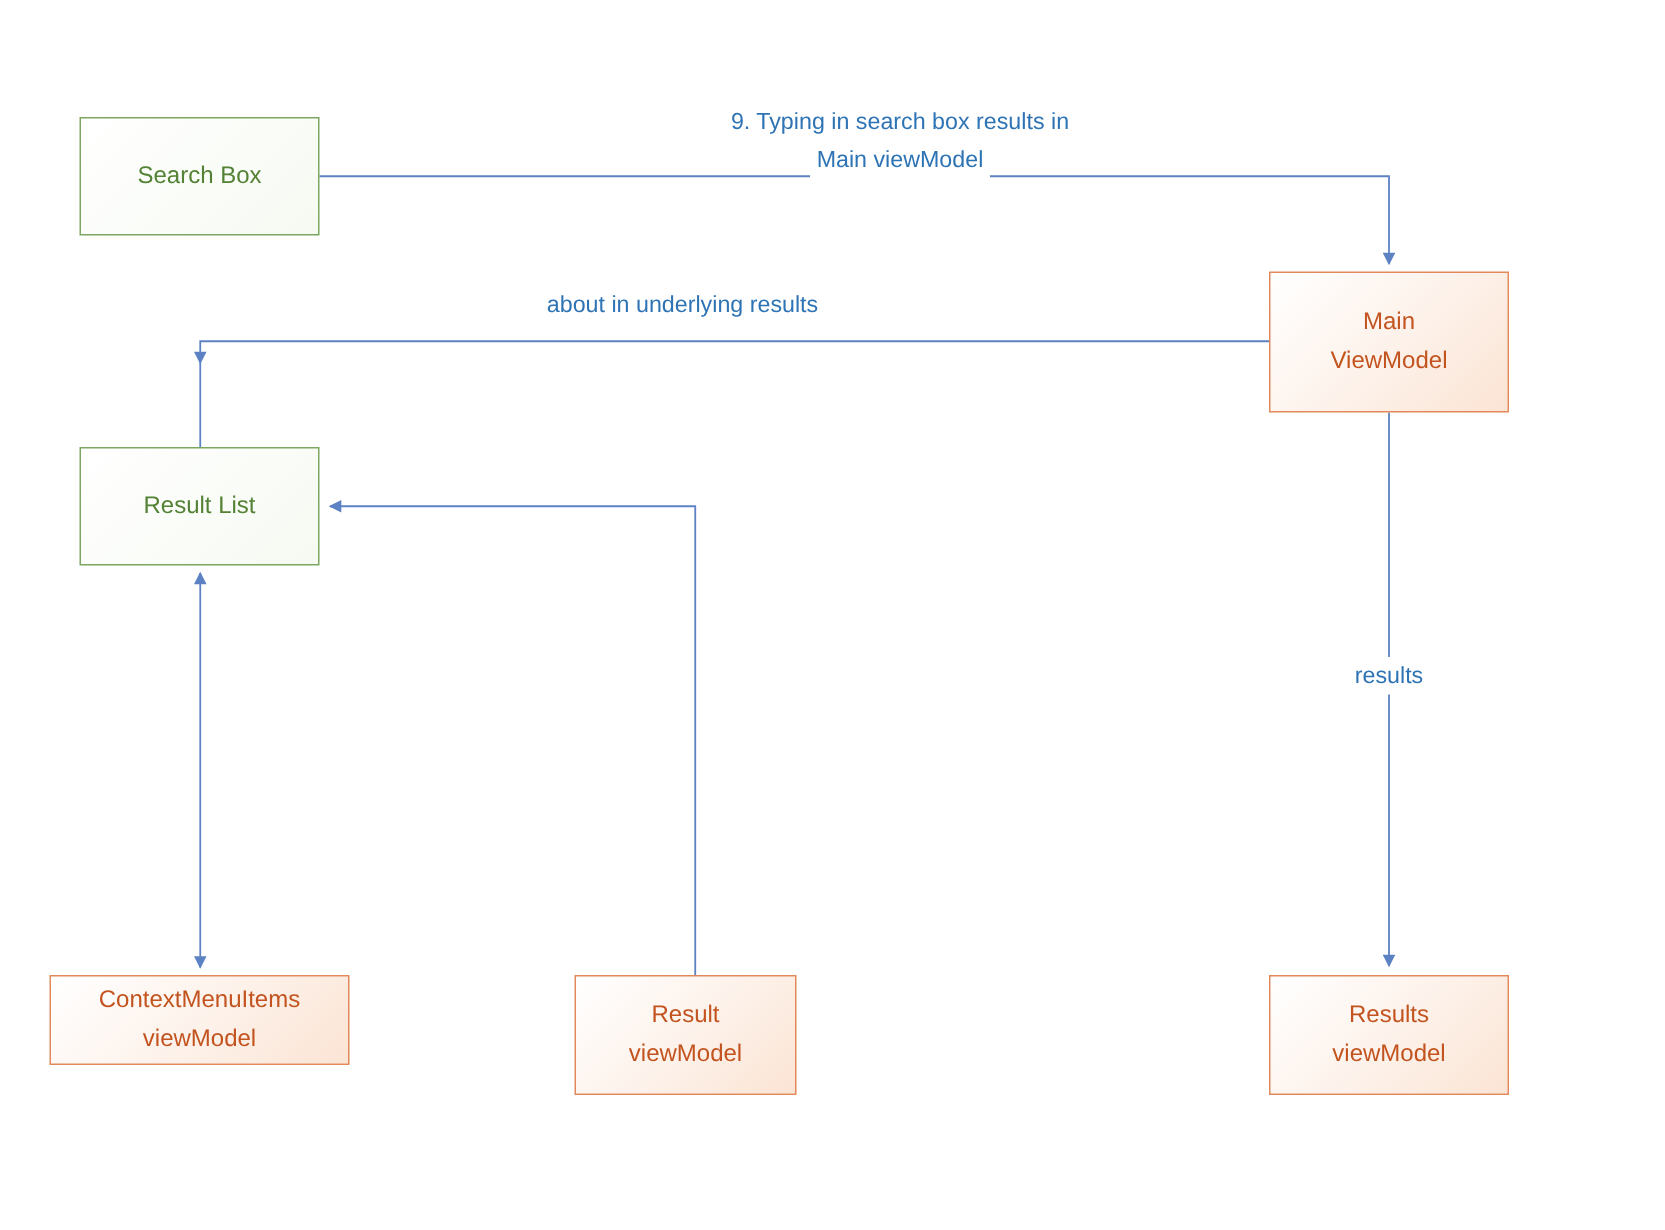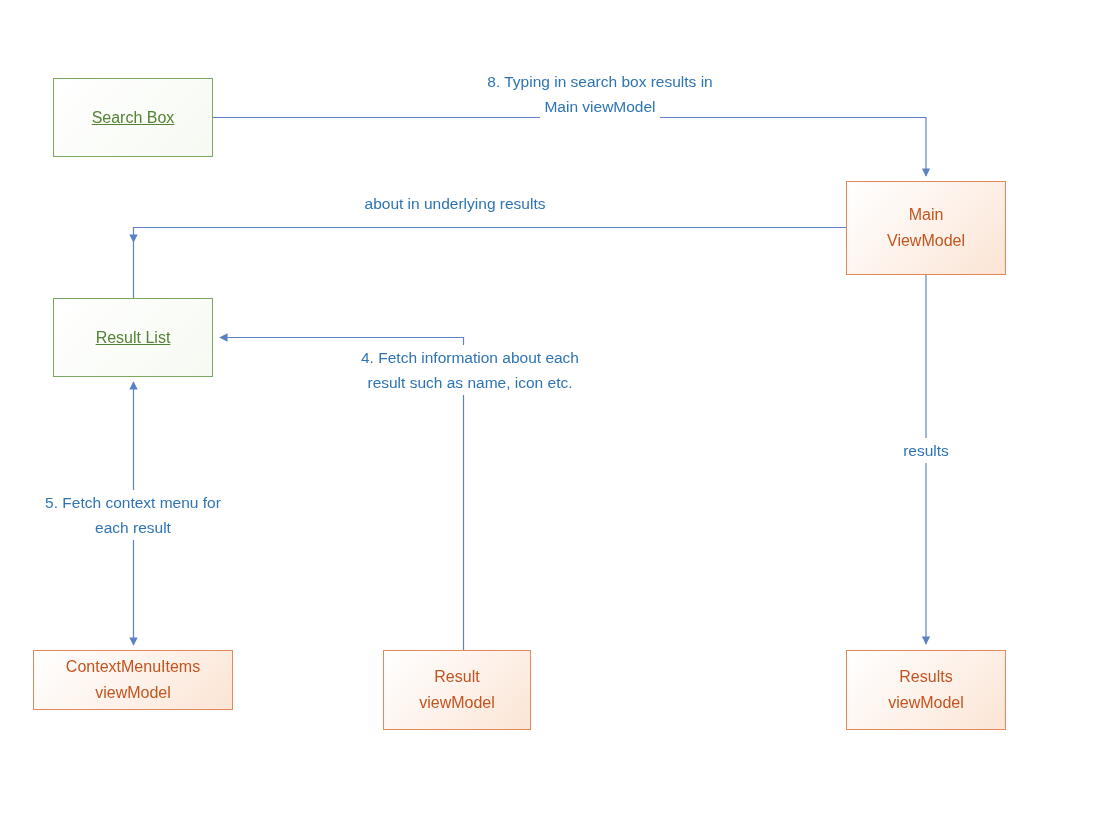--- a/index.html
+++ b/index.html
@@ -31,21 +31,20 @@
     align-items: center;
     justify-content: center;
     text-align: center;
     font-size: 16px;
     line-height: 26px;
   }
   .node.green {
     border: 1px solid var(--green-border, #7CA761);
     color: var(--green-text, #548235);
     background: linear-gradient(135deg, #ffffff 0%, #f6faf2 100%);
-    text-decoration: underline;
   }
   .node.orange {
     border: 1px solid var(--orange-border, #E2885A);
     color: var(--orange-text, #C3541F);
     background: linear-gradient(135deg, #ffffff 0%, #fdf1e9 55%, #fbe4d4 100%);
   }
   .node-line { display: block; }
 
   .note {
     position: absolute;
@@ -109,35 +108,27 @@
     <span class="node-line">Result</span>
     <span class="node-line">viewModel</span>
   </div>
 
   <div class="node orange" style="left:846px; top:650px; width:160px; height:80px;">
     <span class="node-line">Results</span>
     <span class="node-line">viewModel</span>
   </div>
 
   <div class="note" style="left:440px; top:69px; width:320px;">
-    <span class="ln">8. Typing in search box results in</span>
+    <span class="ln">9. Typing in search box results in</span>
     <span class="ln">Main viewModel</span>
   </div>
 
   <div class="note" style="left:761px; top:438px; width:330px;">
     <span class="ln">results</span>
   </div>
 
   <div class="note" style="left:305px; top:191px; width:300px;">
     <span class="ln">about in underlying results</span>
   </div>
 
-  <div class="note" style="left:315px; top:345px; width:310px;">
-    <span class="ln">4. Fetch information about each</span>
-    <span class="ln">result such as name, icon etc.</span>
-  </div>
 
-  <div class="note" style="left:13px; top:490px; width:240px;">
-    <span class="ln">5. Fetch context menu for</span>
-    <span class="ln">each result</span>
-  </div>
 
 </div>
 
 </body></html>

